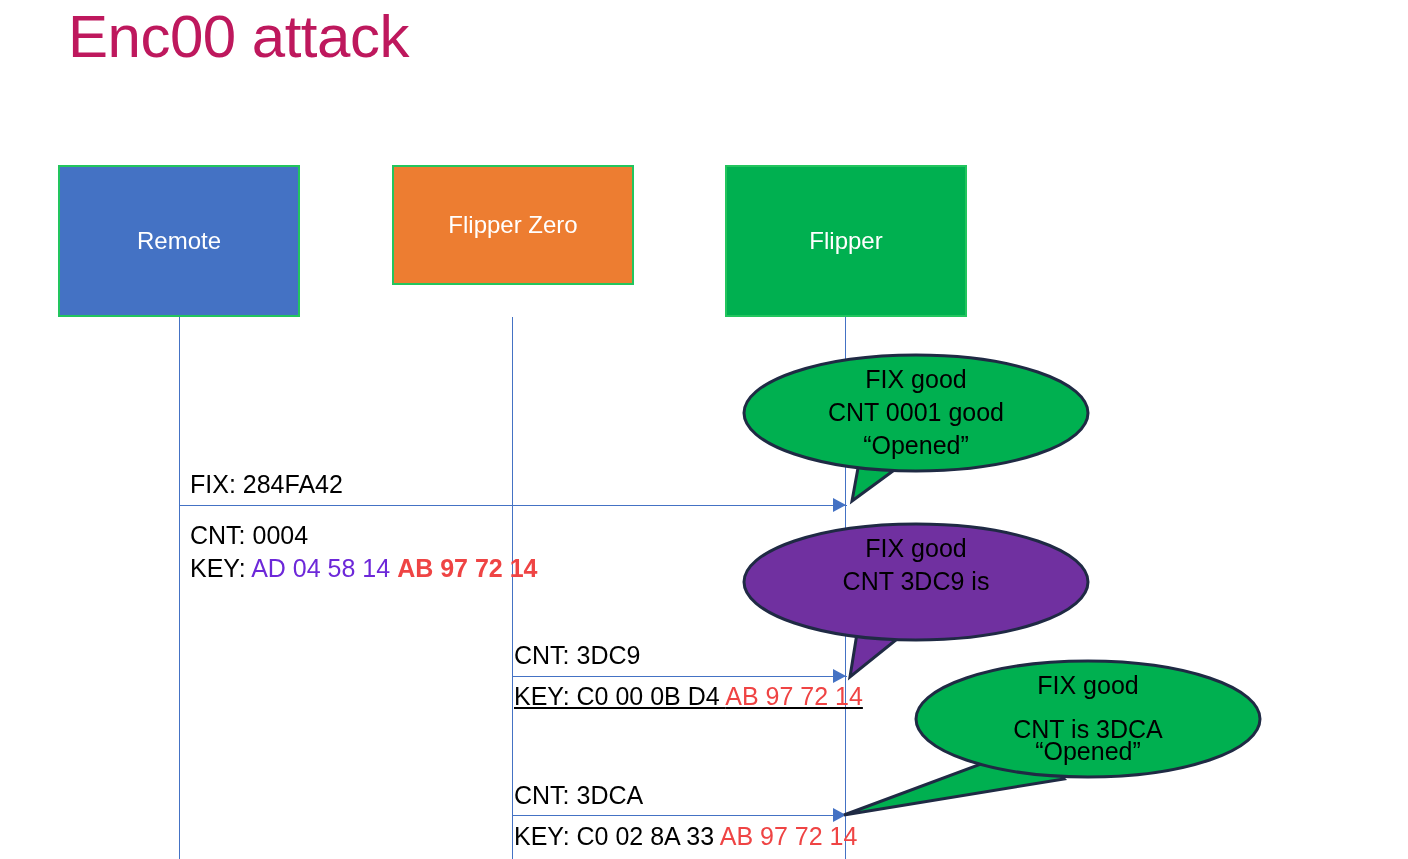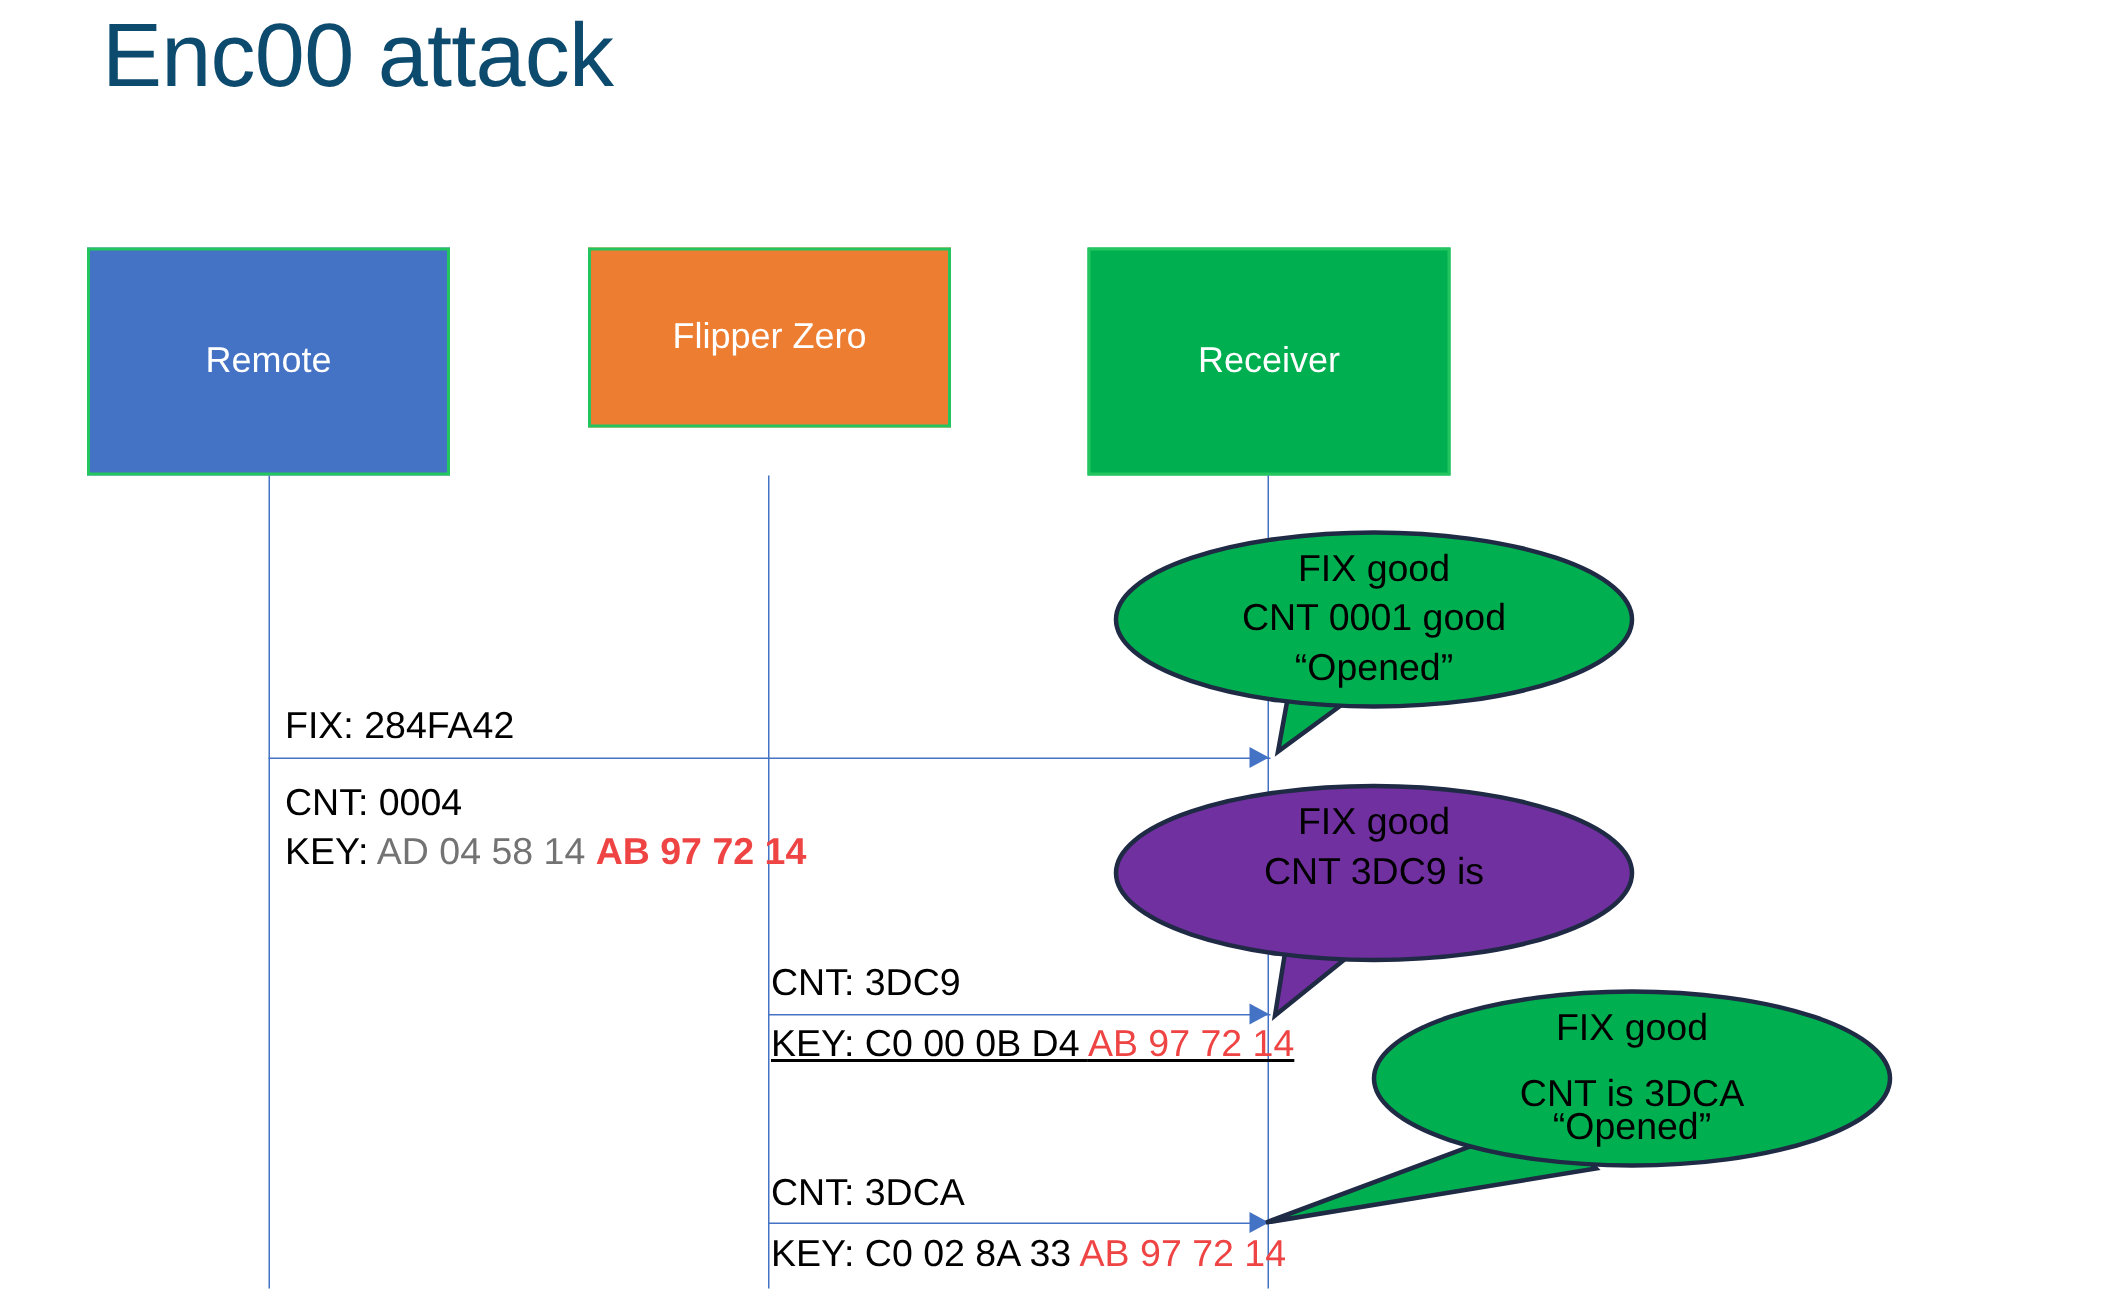--- a/index.html
+++ b/index.html
@@ -20,21 +20,21 @@
     width: 1408px;
     height: 859px;
     background: #ffffff;
   }
   #slide-title {
     position: absolute;
     left: 68px;
     top: 2px;
     font-size: 60px;
     font-weight: 400;
-    color: #0c4a6e;
+    color: #be185d;
     letter-spacing: -0.5px;
     line-height: 1.15;
     white-space: nowrap;
   }
 
   
   .actor-box {
     position: absolute;
     border: 2px solid #22c55e;
     box-sizing: border-box;
@@ -72,21 +72,21 @@
   }
 
   
   .msg-text {
     position: absolute;
     font-size: 25px;
     color: #000000;
     white-space: nowrap;
     line-height: 1.12;
   }
-  .hx-red  { color: #737373; }
+  .hx-red  { color: #6d28d9; }
   .hx-green{ color: #ef4444; }
   .hx-bold { font-weight: 700; }
 
   
   .callout {
     position: absolute;
   }
   .callout svg {
     position: absolute;
     left: 0; top: 0;
@@ -113,21 +113,21 @@
 
   <div class="actor-box" style="left:58px; top:165px; width:242px; height:152px; background:#4472C4;">
     <span class="actor-label">Remote</span>
   </div>
 
   <div class="actor-box" style="left:392px; top:165px; width:242px; height:120px; background:#ED7D31;">
     <span class="actor-label">Flipper Zero</span>
   </div>
 
   <div class="actor-box" style="left:725px; top:165px; width:242px; height:152px; background:#00B050;">
-    <span class="actor-label">Receiver</span>
+    <span class="actor-label">Flipper</span>
   </div>
 
   <div class="lifeline" style="left:179px; top:317px; height:542px;"></div>
   <div class="lifeline" style="left:512px; top:317px; height:542px;"></div>
   <div class="lifeline" style="left:845px; top:317px; height:542px;"></div>
 
   <div class="msg-text" style="left:190px; top:470px;">FIX: 284FA42</div>
 
   <div class="msg-line" style="left:179px; top:505px; width:668px;"></div>
   <div class="msg-head" style="left:833px; top:498px;"></div>

